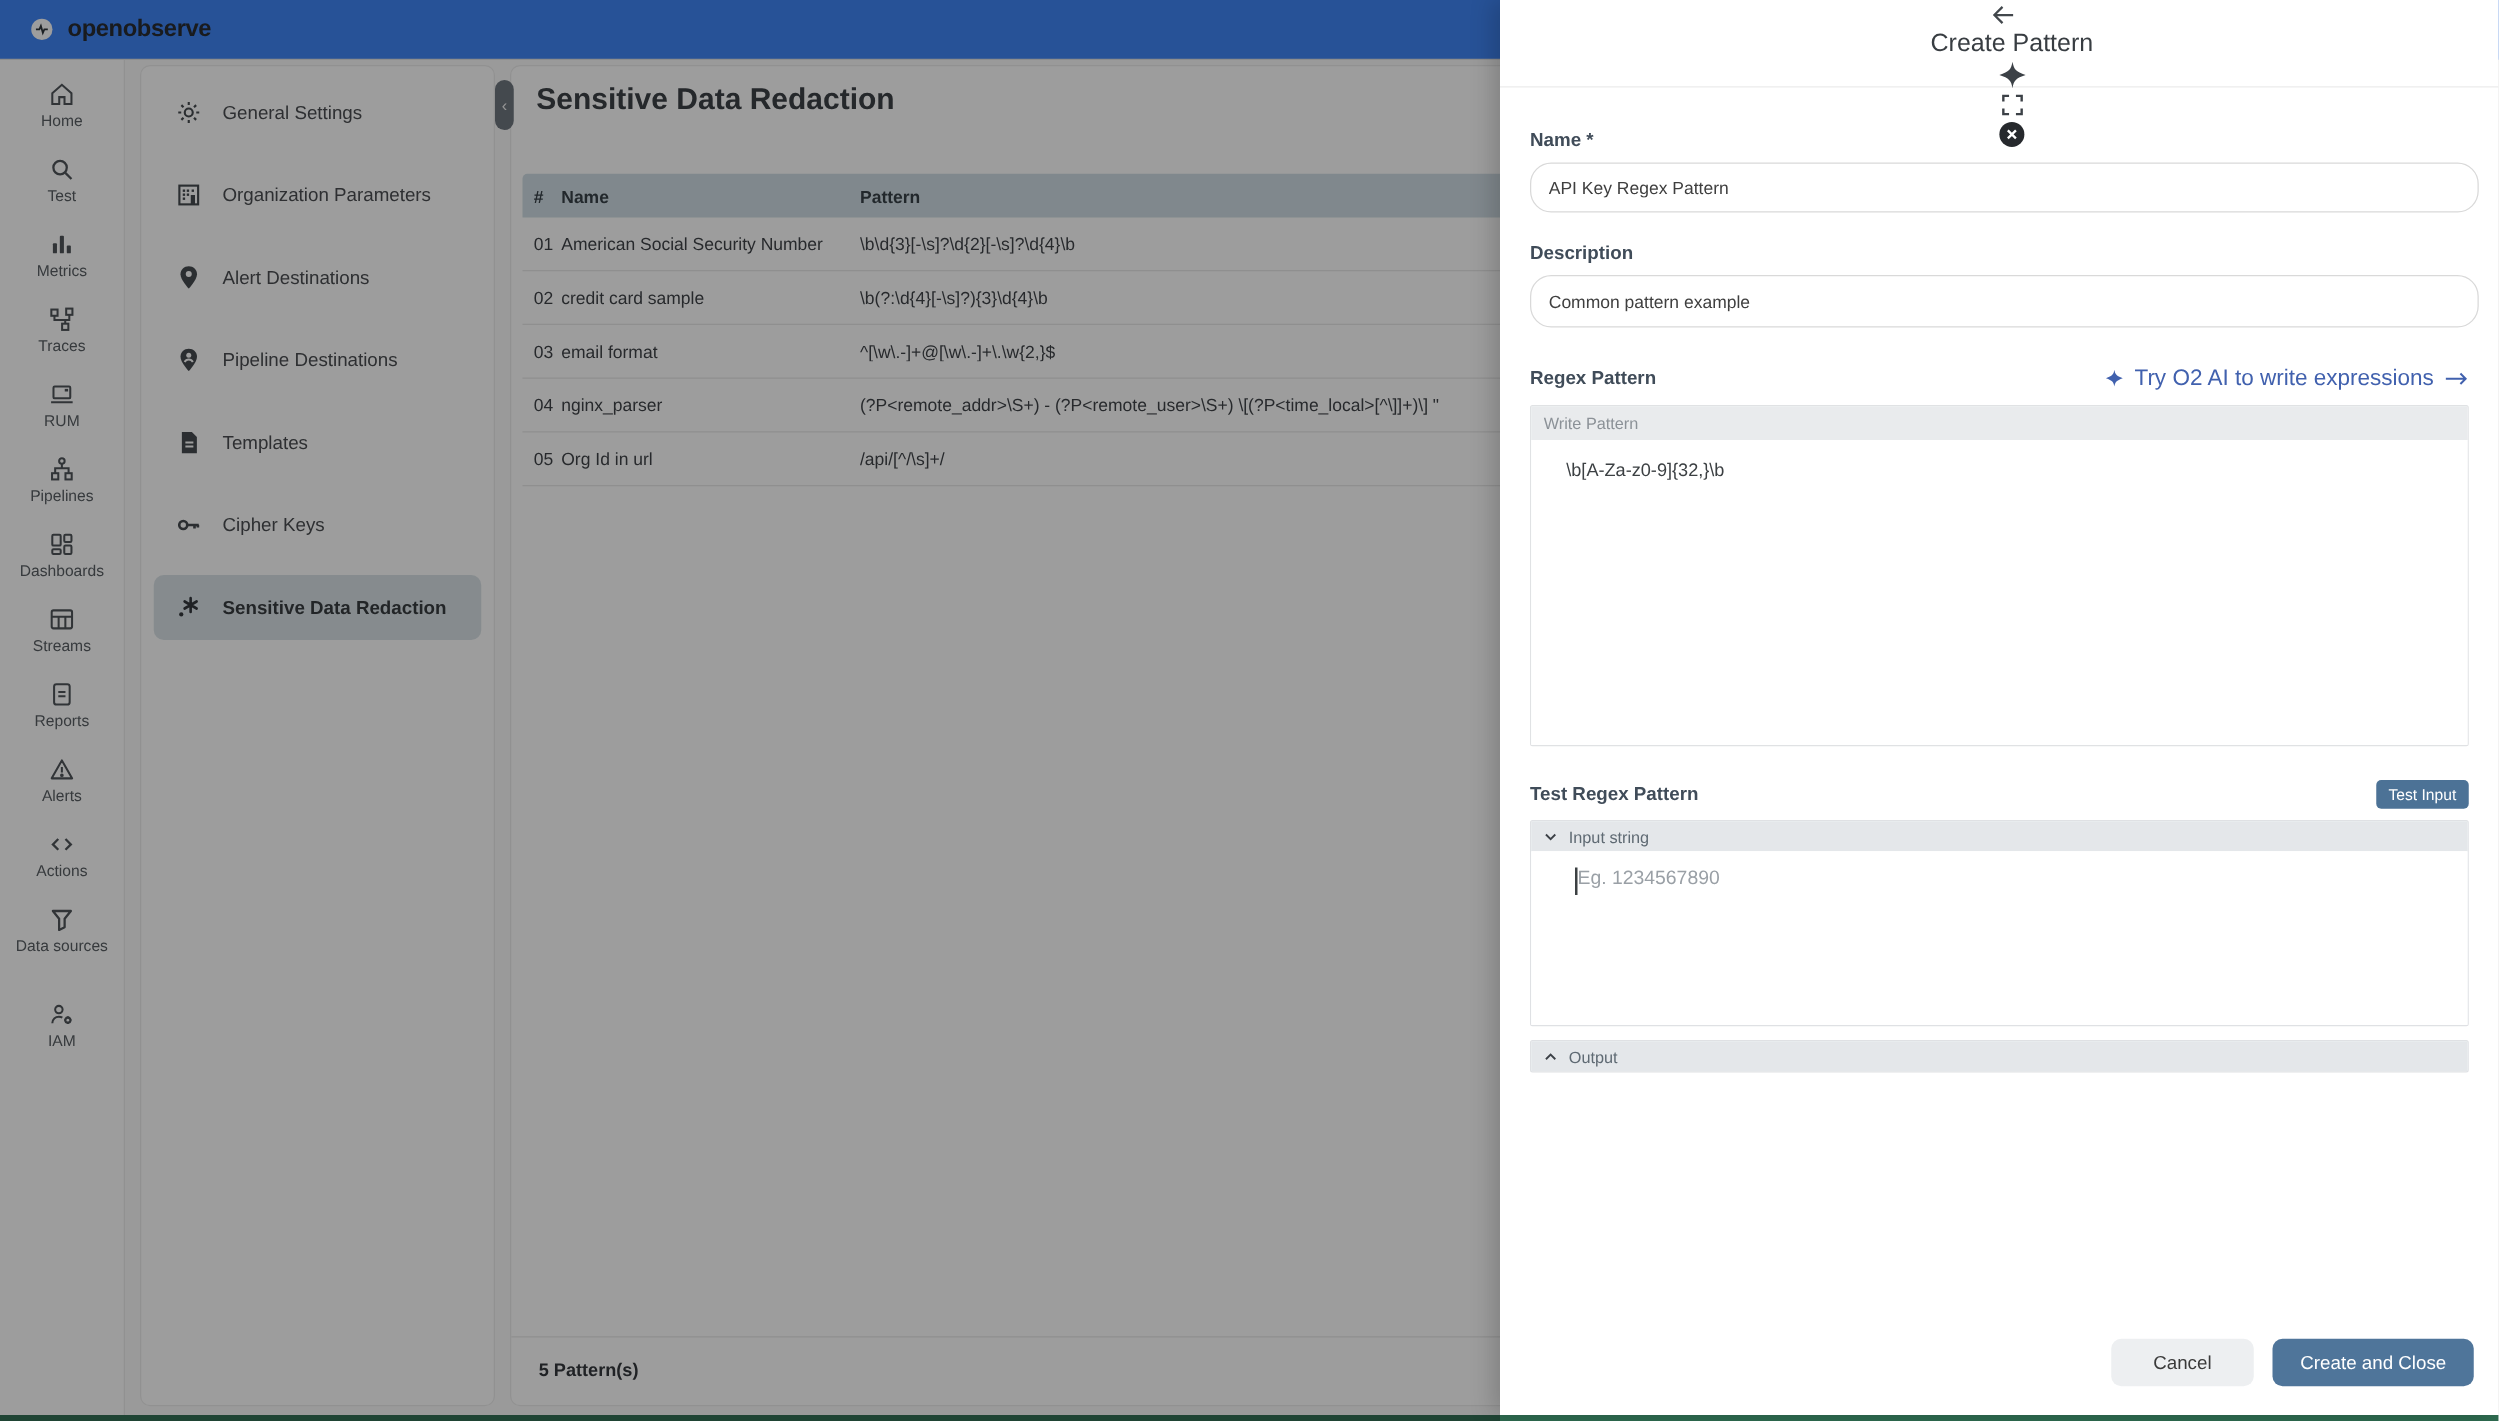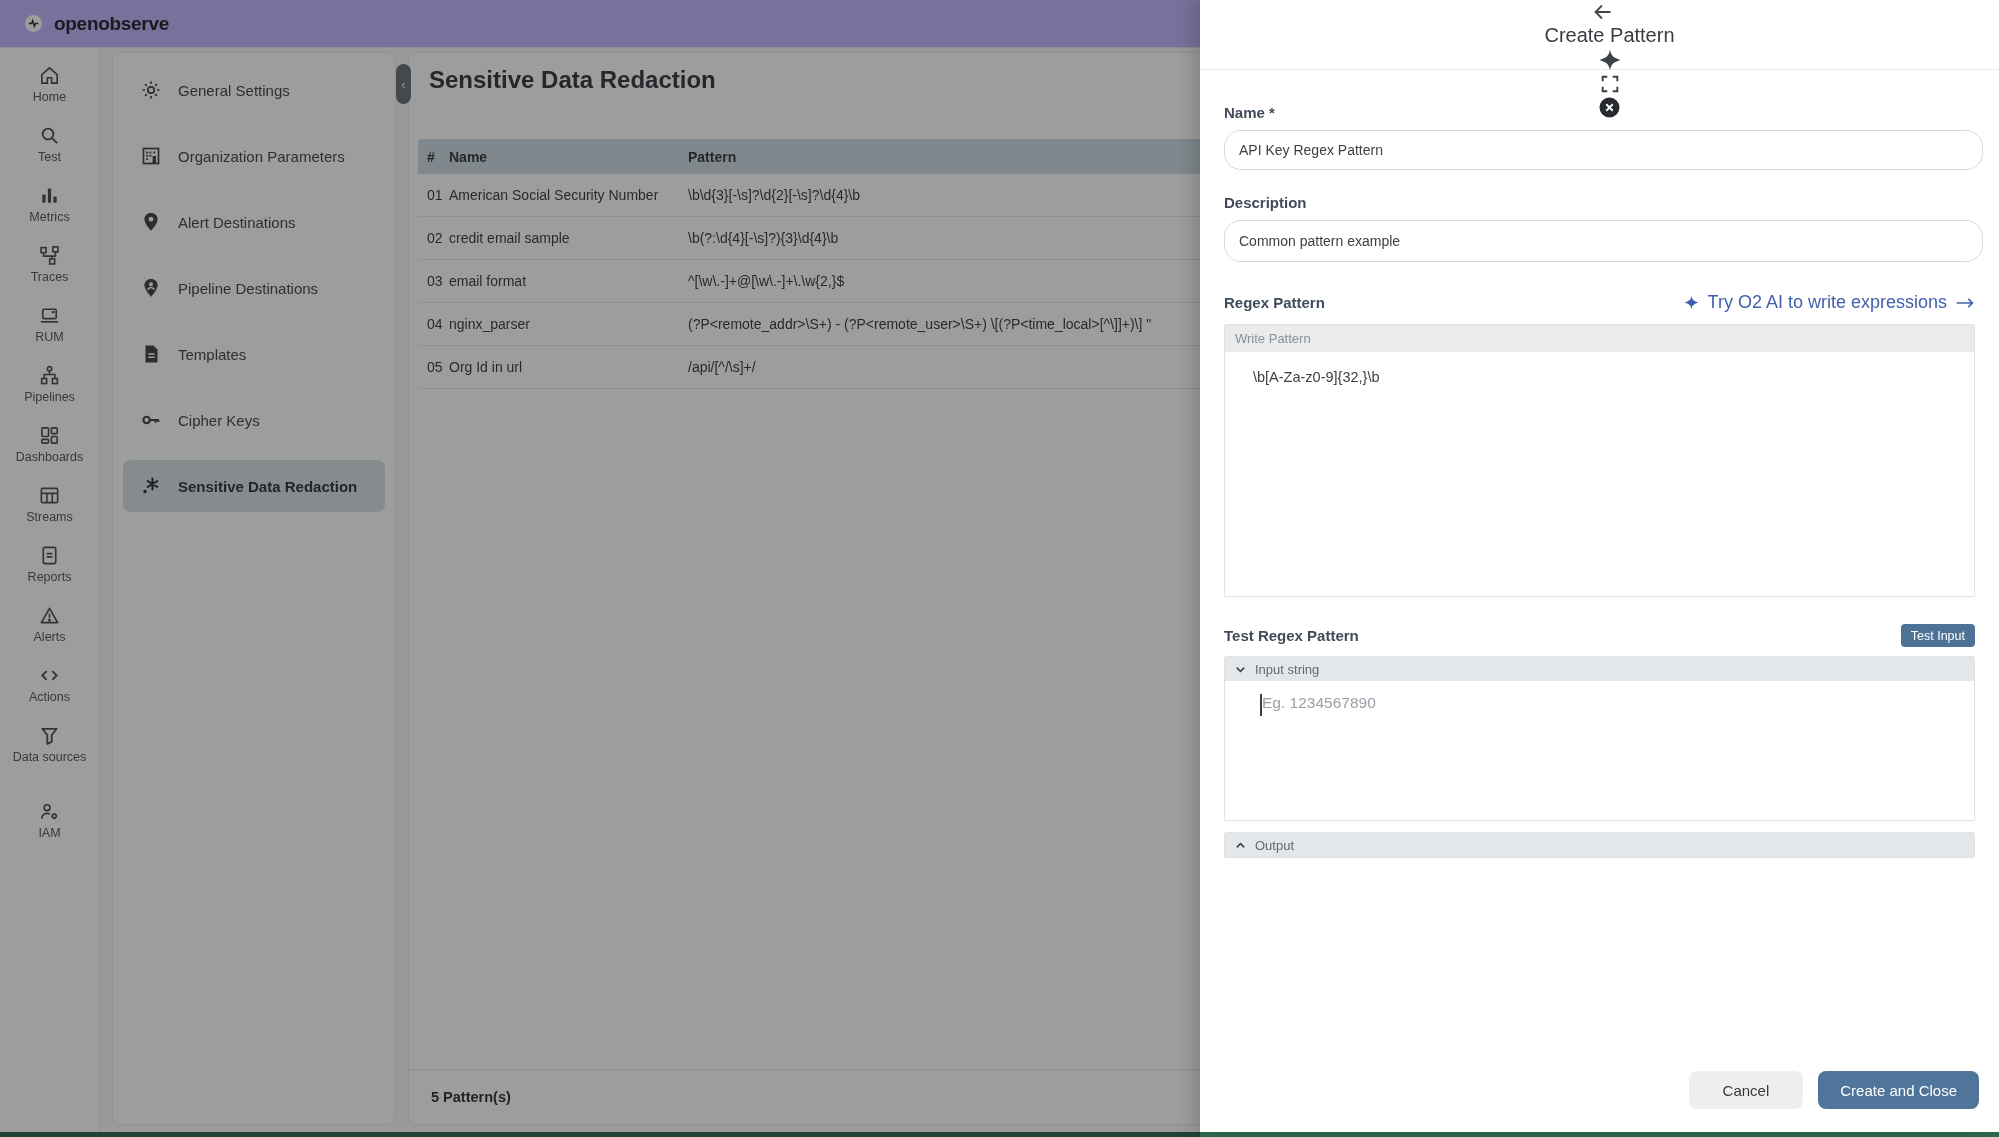--- a/index.html
+++ b/index.html
@@ -1,21 +1,21 @@
 <!DOCTYPE html>
 <html><head>
 <meta charset="utf-8">
 <style>
   * { margin:0; padding:0; box-sizing:border-box; }
   html,body { width:1999px; height:1137px; }
   body { font-family:"Liberation Sans","DejaVu Sans",sans-serif; background:#fbfbfb; overflow:hidden; }
   #screen { position:relative; width:1999px; height:1137px; background:#fbfbfb; overflow:hidden; }
 
   
-  .topbar { position:absolute; left:0; top:0; width:1999px; height:48px; background:#c4b5fd; border-bottom:1px solid #e4e4e4; display:flex; align-items:center; padding-left:20px; z-index:2; }
+  .topbar { position:absolute; left:0; top:0; width:1999px; height:48px; background:#3b82f6; border-bottom:1px solid #e4e4e4; display:flex; align-items:center; padding-left:20px; z-index:2; }
   .logo { display:flex; align-items:center; gap:7px; cursor:pointer; }
   .logo-ring { position:relative; width:27px; height:27px; border-radius:50%;
     background:conic-gradient(from -55deg, #3b7de4 0 30%, #79c043 30 56%, #e8433a 56 88%, #f0a832 88 100%); }
   .logo-ring::after { content:""; position:absolute; left:5px; top:5px; width:17px; height:17px; background:#fff; border-radius:50%; }
   .logo-wave { position:absolute; left:4px; top:4px; width:19px; height:19px; z-index:1; }
   .brand-text { font-size:19px; font-weight:bold; color:#23272c; letter-spacing:-0.3px; }
 
   
   .sidebar { position:absolute; left:0; top:48px; width:100px; height:1089px; background:#fff; border-right:1px solid #ececec; padding-top:10px; z-index:2; }
   .side-item { width:100%; min-height:60px; display:flex; flex-direction:column; align-items:center; justify-content:flex-start; padding-top:6px; cursor:pointer; color:#545a60; }
@@ -277,21 +277,21 @@
         <div class="c-name">Name</div>
         <div class="c-pattern">Pattern</div>
       </div>
       <div class="trow">
         <div class="c-num">01</div>
         <div class="c-name">American Social Security Number</div>
         <div class="c-pattern">\b\d{3}[-\s]?\d{2}[-\s]?\d{4}\b</div>
       </div>
       <div class="trow">
         <div class="c-num">02</div>
-        <div class="c-name">credit email sample</div>
+        <div class="c-name">credit card sample</div>
         <div class="c-pattern">\b(?:\d{4}[-\s]?){3}\d{4}\b</div>
       </div>
       <div class="trow">
         <div class="c-num">03</div>
         <div class="c-name">email format</div>
         <div class="c-pattern">^[\w\.-]+@[\w\.-]+\.\w{2,}$</div>
       </div>
       <div class="trow">
         <div class="c-num">04</div>
         <div class="c-name">nginx_parser</div>

